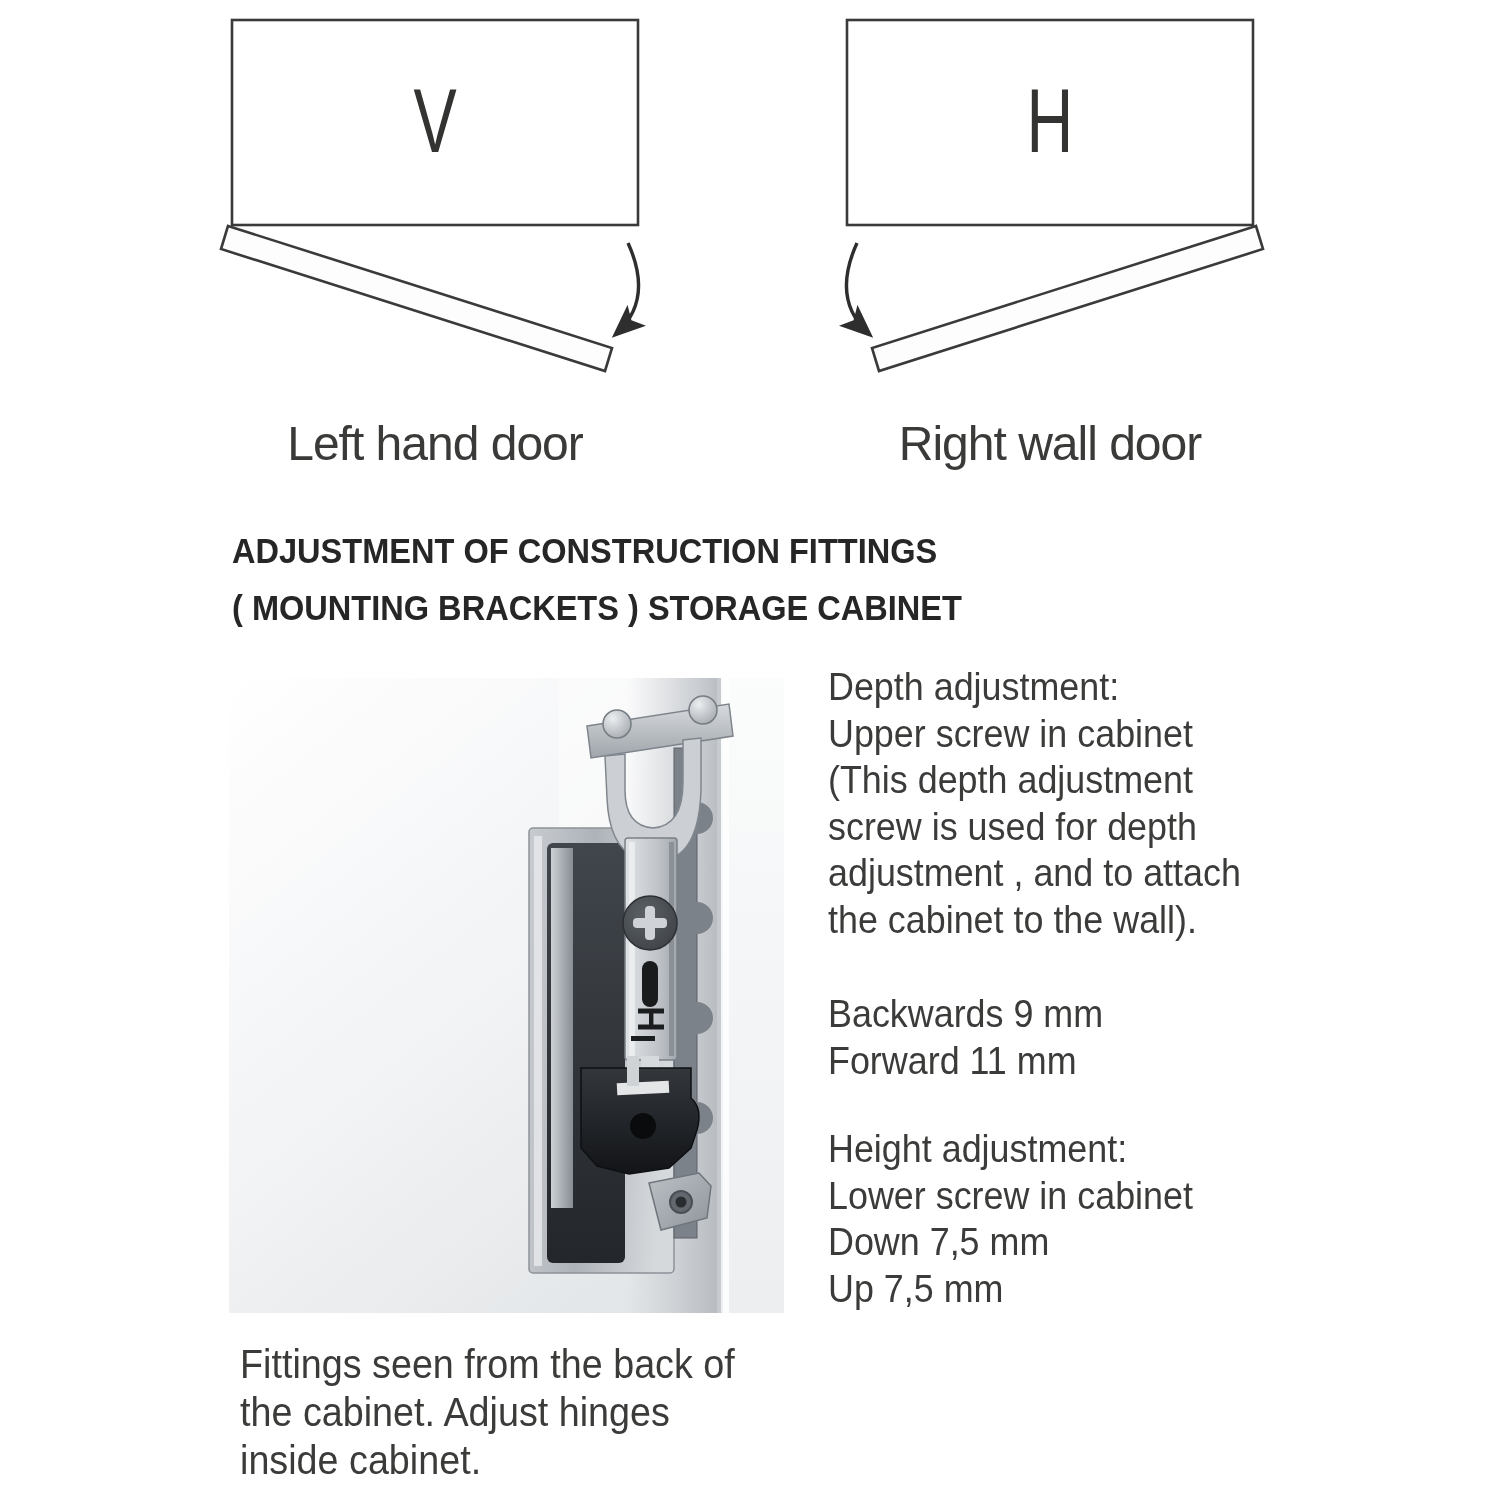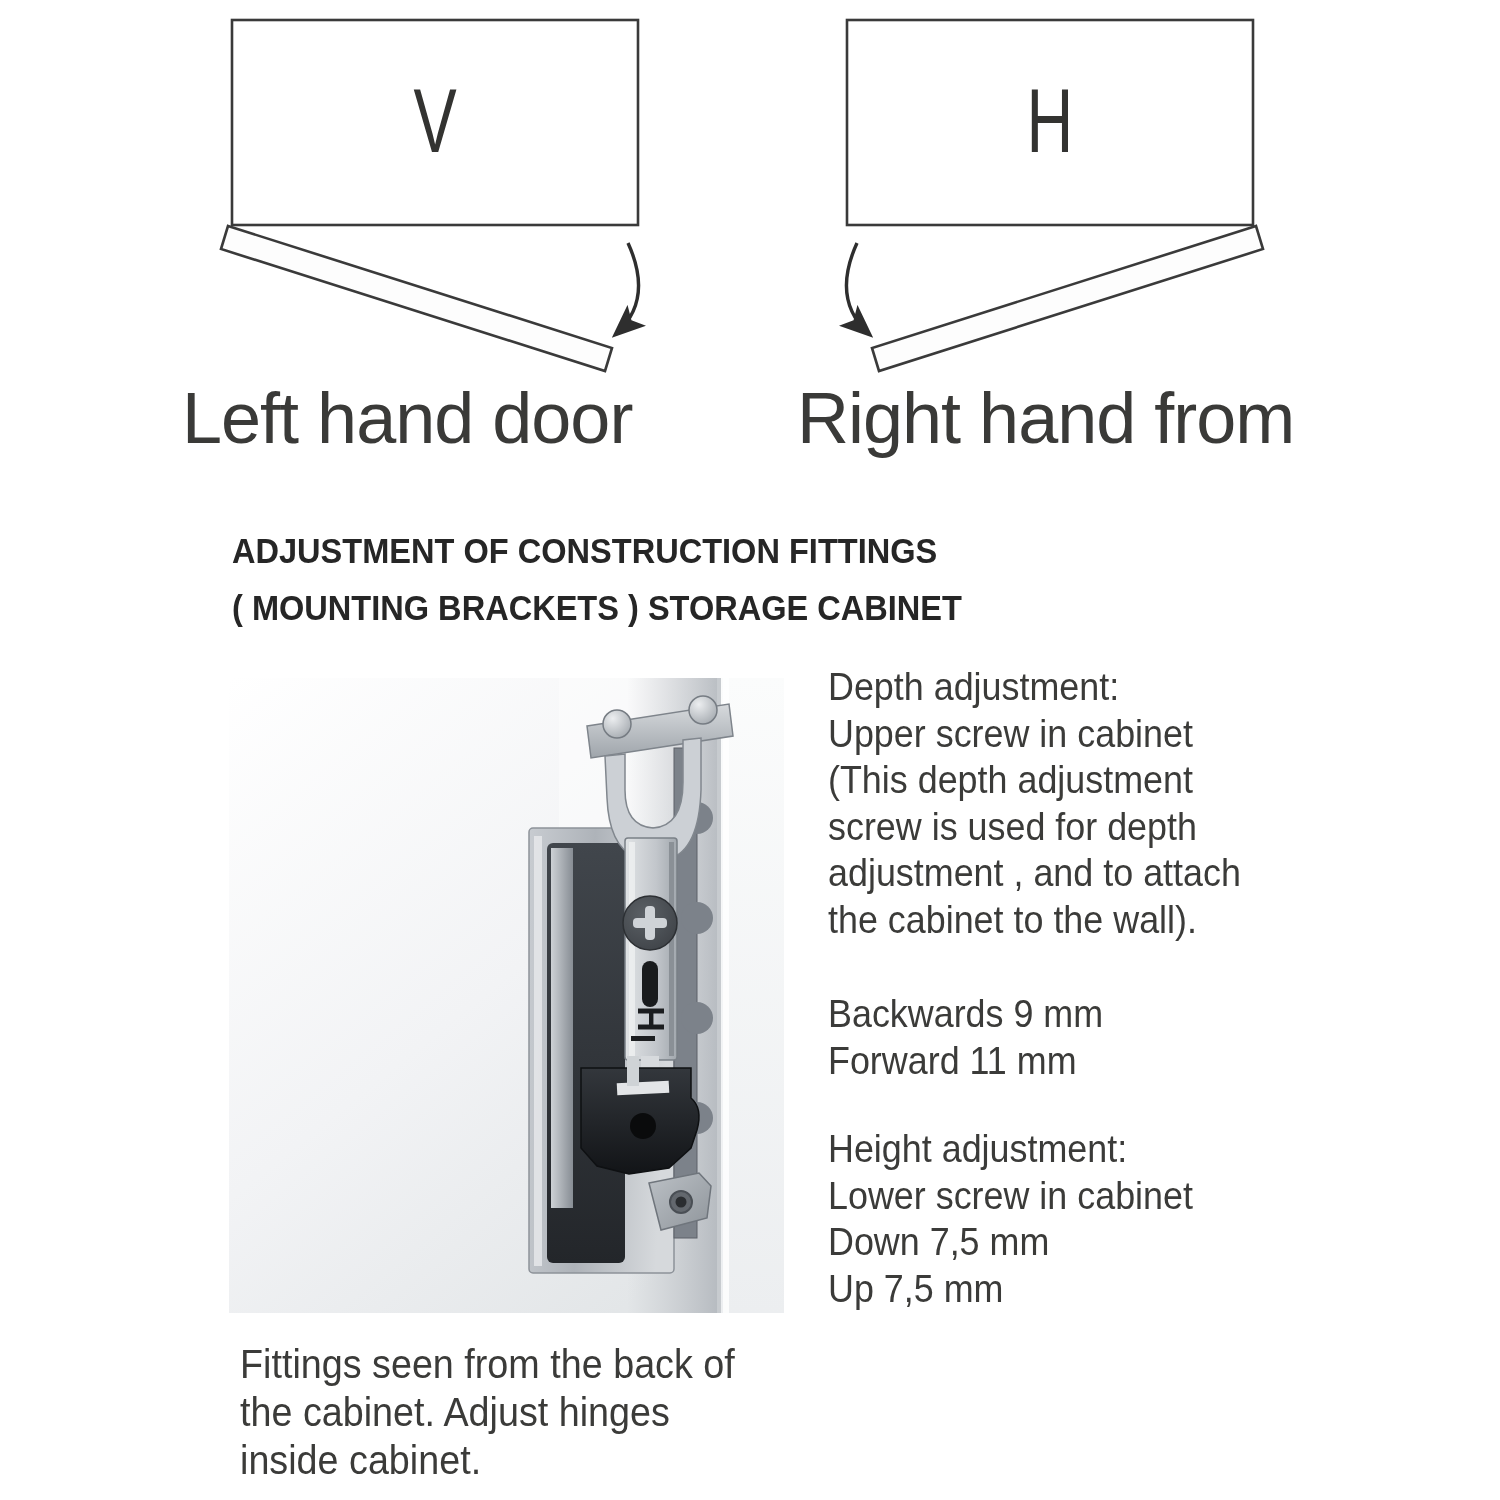--- a/index.html
+++ b/index.html
@@ -3,22 +3,22 @@
 <meta charset="utf-8">
 <style>
   html,body{margin:0;padding:0;background:#ffffff;}
   .page{
     position:relative;width:1500px;height:1500px;background:#ffffff;overflow:hidden;
     font-family:"Liberation Sans","DejaVu Sans",sans-serif;color:#3b3b39;
   }
   
   .diagram-svg{position:absolute;left:0;top:0;width:1500px;height:475px;}
   .door-label{
-    position:absolute;top:377px;width:506px;
-    font-size:72px;font-weight:400;color:#3a3a38;letter-spacing:-1px;white-space:nowrap;
+    position:absolute;top:416px;width:506px;text-align:center;
+    font-size:48px;font-weight:400;color:#3a3a38;letter-spacing:-1px;white-space:nowrap;
   }
   .label-left{left:182px;}
   .label-right{left:797px;}
   
   .heading{
     position:absolute;left:232px;top:522px;font-size:35px;font-weight:bold;color:#262626;
     line-height:57px;letter-spacing:0px;transform:scaleX(0.93);transform-origin:left top;white-space:nowrap;
   }
   
   .photo{position:absolute;left:229px;top:678px;width:555px;height:635px;}
@@ -58,21 +58,21 @@
 
     <g>
       <rect x="847" y="20" width="406" height="205" fill="#ffffff" stroke="#3a3a3a" stroke-width="2.6"></rect>
       <text class="cab-letter" x="1458.3" y="152" text-anchor="middle" transform="scale(0.72 1)">H</text>
       <polygon points="1256,226 872,348 879,371 1263,249" fill="#fdfdfd" stroke="#3a3a3a" stroke-width="2.6"></polygon>
       <path d="M 857 243 Q 831 300 869 334" fill="none" stroke="#2e2e2e" stroke-width="3.4" marker-end="url(#ah)"></path>
     </g>
   </svg>
 
   <div class="door-label label-left">Left hand door</div>
-  <div class="door-label label-right">Right hand from</div>
+  <div class="door-label label-right">Right wall door</div>
 
   <div class="heading">
     <div>ADJUSTMENT OF CONSTRUCTION FITTINGS</div>
     <div>( MOUNTING BRACKETS ) STORAGE CABINET</div>
   </div>
 
   <svg class="photo" viewBox="0 0 555 635">
     <defs>
       <linearGradient id="phBg" x1="0" y1="0" x2="0.7" y2="1">
         <stop offset="0" stop-color="#ffffff"></stop>

